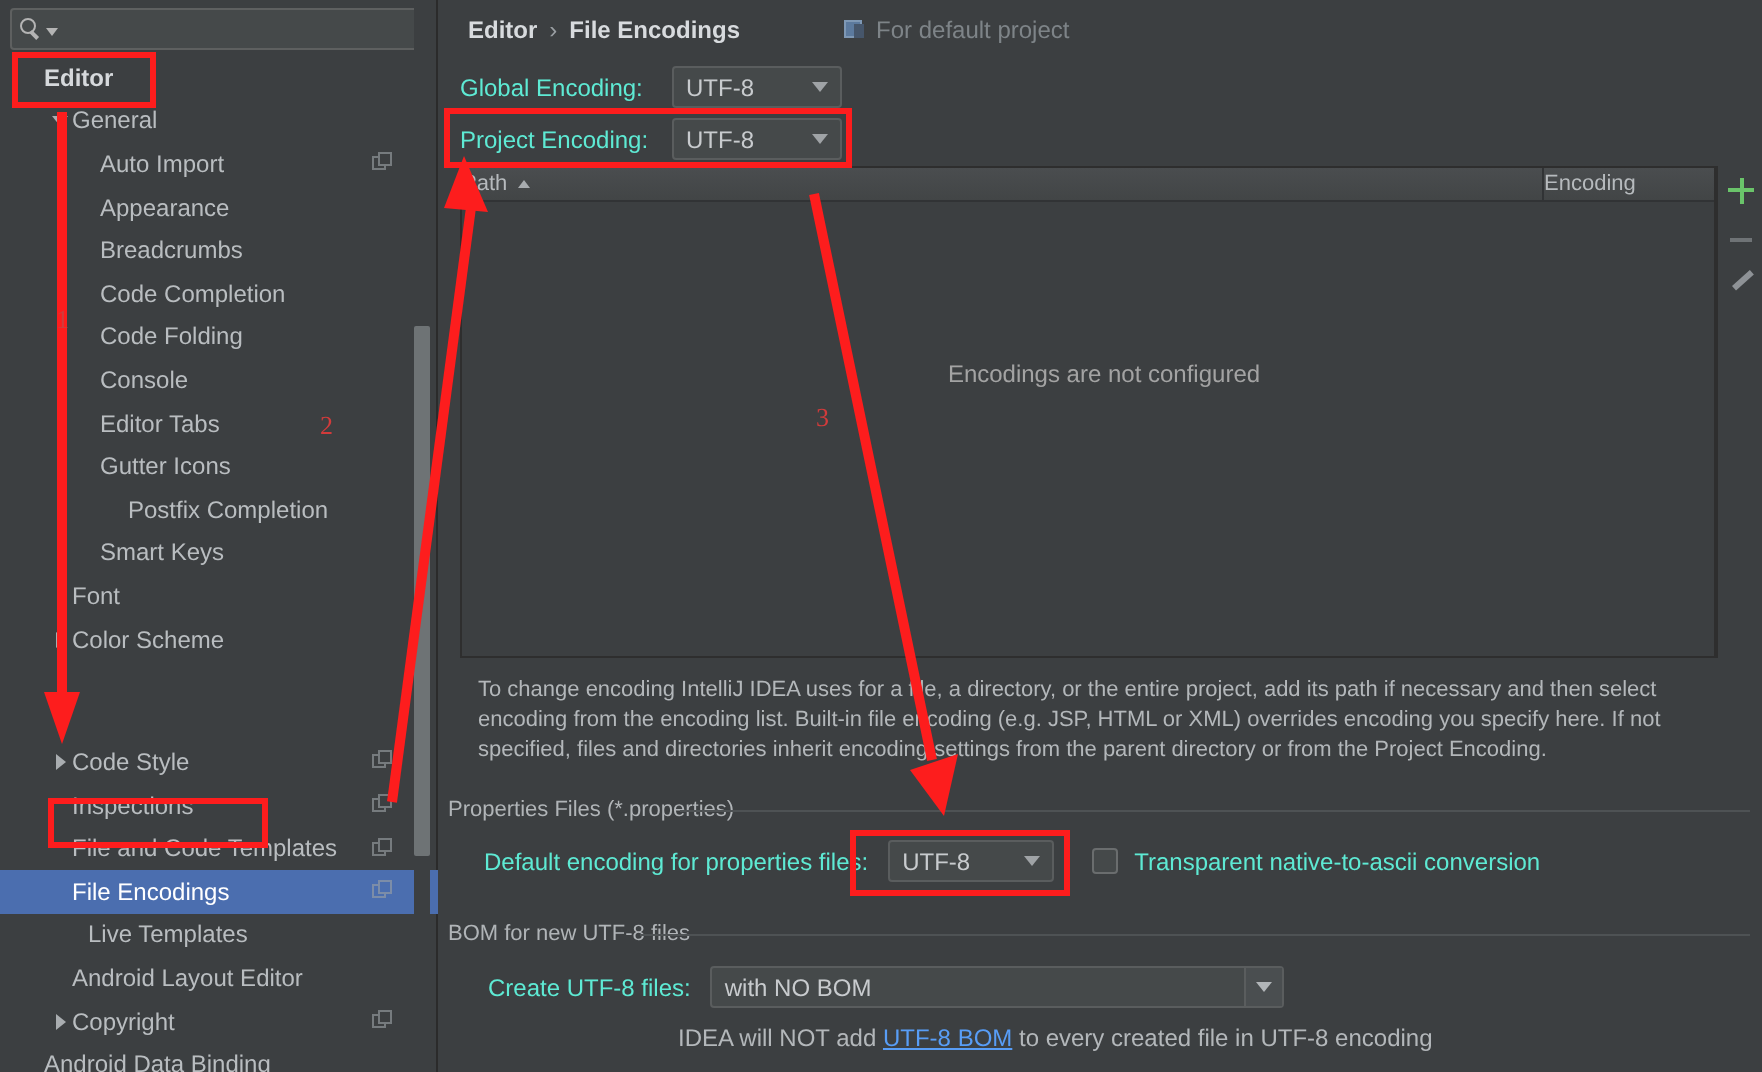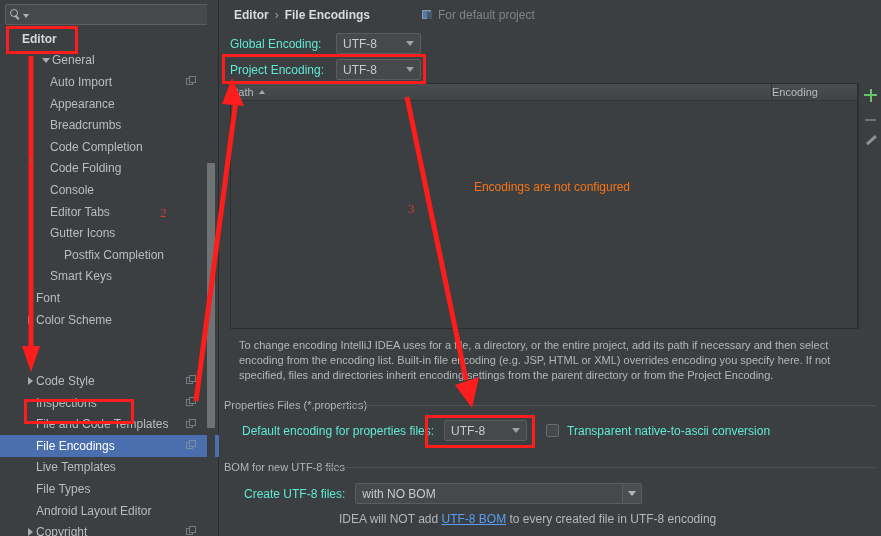--- a/index.html
+++ b/index.html
@@ -98,21 +98,21 @@
   .table-area { position:absolute; left:230px; top:83px; width:628px; height:246px;
     background:#3c3f41; border:1px solid #2e2e2e; }
   .thead { position:absolute; left:0; top:0; right:0; height:17px;
     background:linear-gradient(#4a4d4f,#424546); border-bottom:1px solid #313335;
     display:flex; }
   .th { display:flex; align-items:center; justify-content:flex-start; color:#b6babd; font-size:11px; position:relative;}
   .th.path { flex:1 1 auto; }
   .th.enc { width:86px; border-left:1px solid #313335; }
   .sort-tri { width:0;height:0;border-left:3.5px solid transparent;border-right:3.5px solid transparent;border-bottom:4.5px solid #a8acaf; margin-left:5px; }
   .tbody { position:absolute; left:0; top:17px; right:0; bottom:0; }
-  .empty-msg { position:absolute; left:16px; right:0; top:79px; text-align:center; color:#f97316; font-size:12px; }
+  .empty-msg { position:absolute; left:16px; right:0; top:79px; text-align:center; color:#a3a3a3; font-size:12px; }
 
   .rail { position:absolute; left:858px; top:83px; width:23px; height:246px;
           background:#3c3f41; border-left:1px solid #2e2e2e; }
   .rail-btn { position:absolute; left:0; width:23px; height:24px; display:flex; align-items:center; justify-content:center; }
   .plus { position:relative; width:13px; height:13px; }
   .plus i, .plus b { position:absolute; background:#6ac46a; display:block; }
   .plus i { left:0; top:5.5px; width:13px; height:2px; }
   .plus b { left:5.5px; top:0; width:2px; height:13px; }
   .minus { width:11px; height:2px; background:#6f7376; }
   .pencil { width:12px; height:12px; position:relative; }
@@ -148,21 +148,21 @@
         </span>
         <span class="search-caret"></span>
       </div>
     </div>
 
     <div class="tree" id="tree">
         <div class="trow bold" style="padding-left: 10px;">
           <span class="tw"></span>
           <span class="tlabel">Editor</span>
         </div>
-        <div class="trow" style="padding-left: 24px; margin-left: 16px;">
+        <div class="trow" style="padding-left: 24px;">
           <span class="tw">
             <span class="arrow-d"></span>
           </span>
           <span class="tlabel">General</span>
         </div>
         <div class="trow" style="padding-left: 38px;">
           <span class="tw"></span>
           <span class="tlabel">Auto Import</span>
           <span class="copy-ic">
             <i></i>
@@ -242,27 +242,23 @@
           </span>
         </div>
         <div class="trow selected" style="padding-left: 24px;">
           <span class="tw"></span>
           <span class="tlabel">File Encodings</span>
           <span class="copy-ic">
             <i></i>
             <b></b>
           </span>
         </div>
-        <div class="trow" style="padding-left: 24px;">
+        <div class="trow" style="padding-left: 32px;">
           <span class="tw"></span>
           <span class="tlabel">Live Templates</span>
-        </div>
-        <div class="trow" style="padding-left: 24px;">
-          <span class="tw"></span>
-          <span class="tlabel">File Types</span>
         </div>
         <div class="trow" style="padding-left: 24px;">
           <span class="tw"></span>
           <span class="tlabel">Android Layout Editor</span>
         </div>
         <div class="trow" style="padding-left: 24px;">
           <span class="tw">
             <span class="arrow-r"></span>
           </span>
           <span class="tlabel">Copyright</span>

